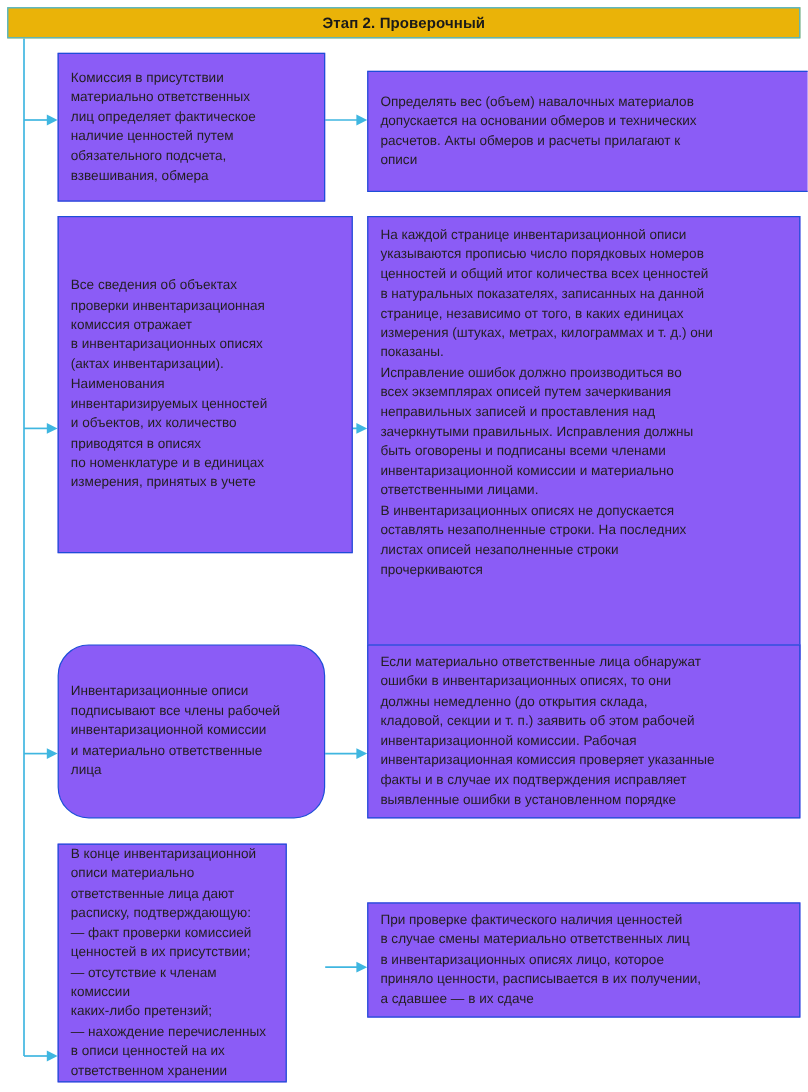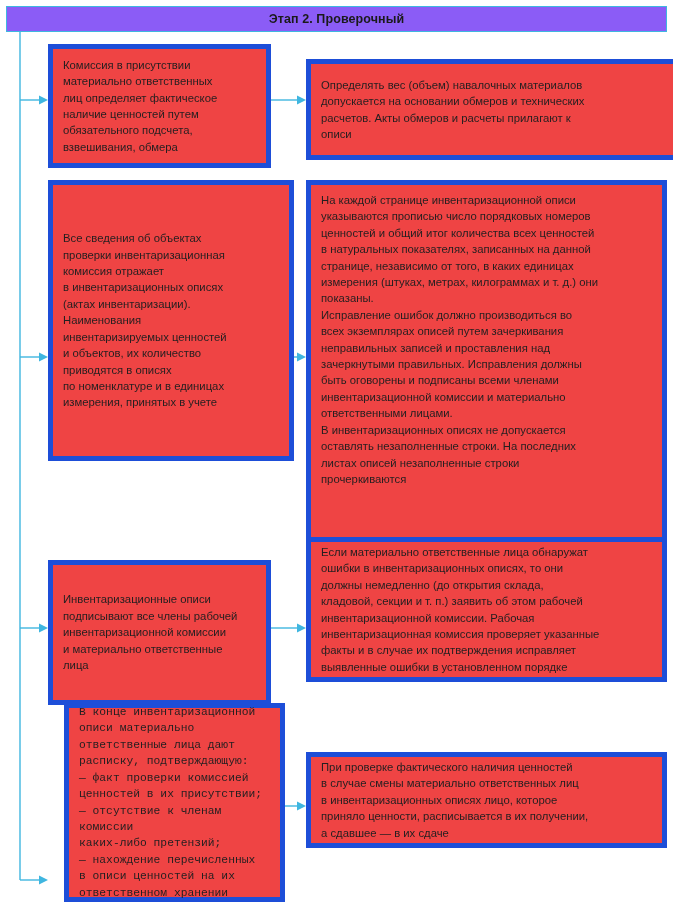--- a/index.html
+++ b/index.html
@@ -23,57 +23,57 @@
     height: 910px;
   }
 
   
   .header {
     position: absolute;
     left: 6px;
     top: 6px;
     width: 661px;
     height: 26px;
-    background: #8b5cf6;
+    background: #eab308;
     border: 1px solid #3fb6e0;
     display: flex;
     align-items: center;
     justify-content: center;
   }
   .header-title {
     font-size: 12.5px;
     font-weight: bold;
     color: #1a1a1a;
     letter-spacing: 0.1px;
   }
 
   
   .box {
     position: absolute;
-    background: #ef4444;
-    border: 5px solid #1d4ed8;
+    background: #8b5cf6;
+    border: 1px solid #1d4ed8;
     padding: 7px 9px 7px 10px;
   }
   .box-text {
     font-size: 11.3px;
     line-height: 16.4px;
     color: #231f20;
     white-space: pre-line;
     display: block;
   }
   .box.vcenter {
     display: flex;
     align-items: center;
   }
 
   
   #box-l1 { left: 48px;  top: 44px;  width: 223px; height: 124px; }
   #box-l2 { left: 48px;  top: 180px; width: 246px; height: 281px; }
-  #box-l3 { left: 48px;  top: 560px; width: 223px; height: 145px; }
-  #box-l4 { left: 64px;  top: 703px; width: 221px; height: 199px; font-family: Liberation Mono, monospace; }
+  #box-l3 { left: 48px;  top: 537px; width: 223px; height: 145px; border-radius: 26px; }
+  #box-l4 { left: 48px;  top: 703px; width: 191px; height: 199px; }
 
   
   #box-r1 { left: 306px; top: 59px;  width: 418px; height: 101px; }
   #box-r2 { left: 306px; top: 180px; width: 361px; height: 370px; }
   #box-r3 { left: 306px; top: 537px; width: 361px; height: 145px; }
   #box-r4 { left: 306px; top: 752px; width: 361px; height: 96px; }
 
   
   .wires {
     position: absolute;

